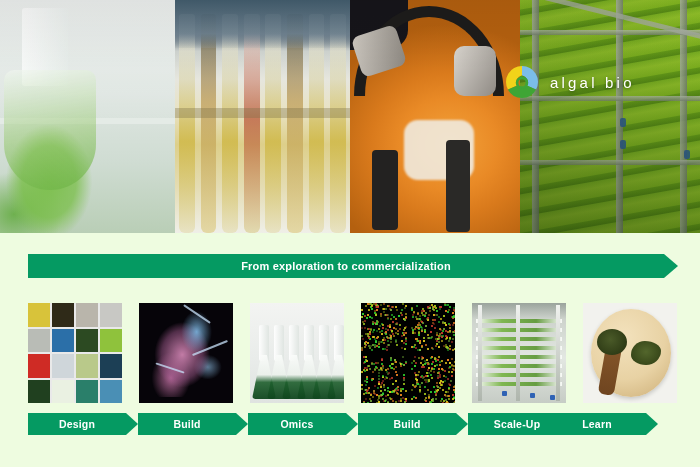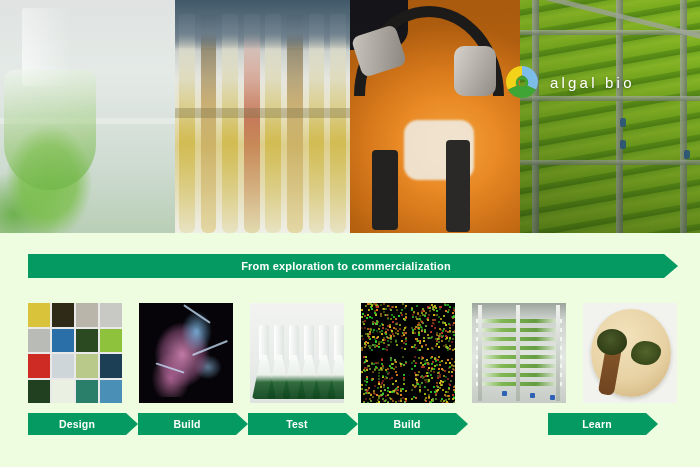--- a/index.html
+++ b/index.html
@@ -1195,27 +1195,32 @@
         <div class="step-label" style="width:98px">Design</div>
       </div>
       <div class="step" style="left:110px; width:110px">
         <div class="step-body" style="width:98px"></div>
         <div class="step-tip" style="left:98px"></div>
         <div class="step-label" style="width:98px">Build</div>
       </div>
       <div class="step" style="left:220px; width:110px">
         <div class="step-body" style="width:98px"></div>
         <div class="step-tip" style="left:98px"></div>
-        <div class="step-label" style="width:98px">Test</div>
+        <div class="step-label" style="width:98px">Omics</div>
       </div>
       <div class="step" style="left:330px; width:110px">
         <div class="step-body" style="width:98px"></div>
         <div class="step-tip" style="left:98px"></div>
         <div class="step-label" style="width:98px">Build</div>
       </div>
+      <div class="step" style="left:440px; width:110px">
+        <div class="step-body" style="width:98px"></div>
+        <div class="step-tip" style="left:98px"></div>
+        <div class="step-label" style="width:98px">Scale-Up</div>
+      </div>
       <div class="step" style="left:520px; width:110px">
         <div class="step-body" style="width:98px"></div>
         <div class="step-tip" style="left:98px"></div>
         <div class="step-label" style="width:98px">Learn</div>
       </div>
     </div>
 
   </div>
 </div>
 

